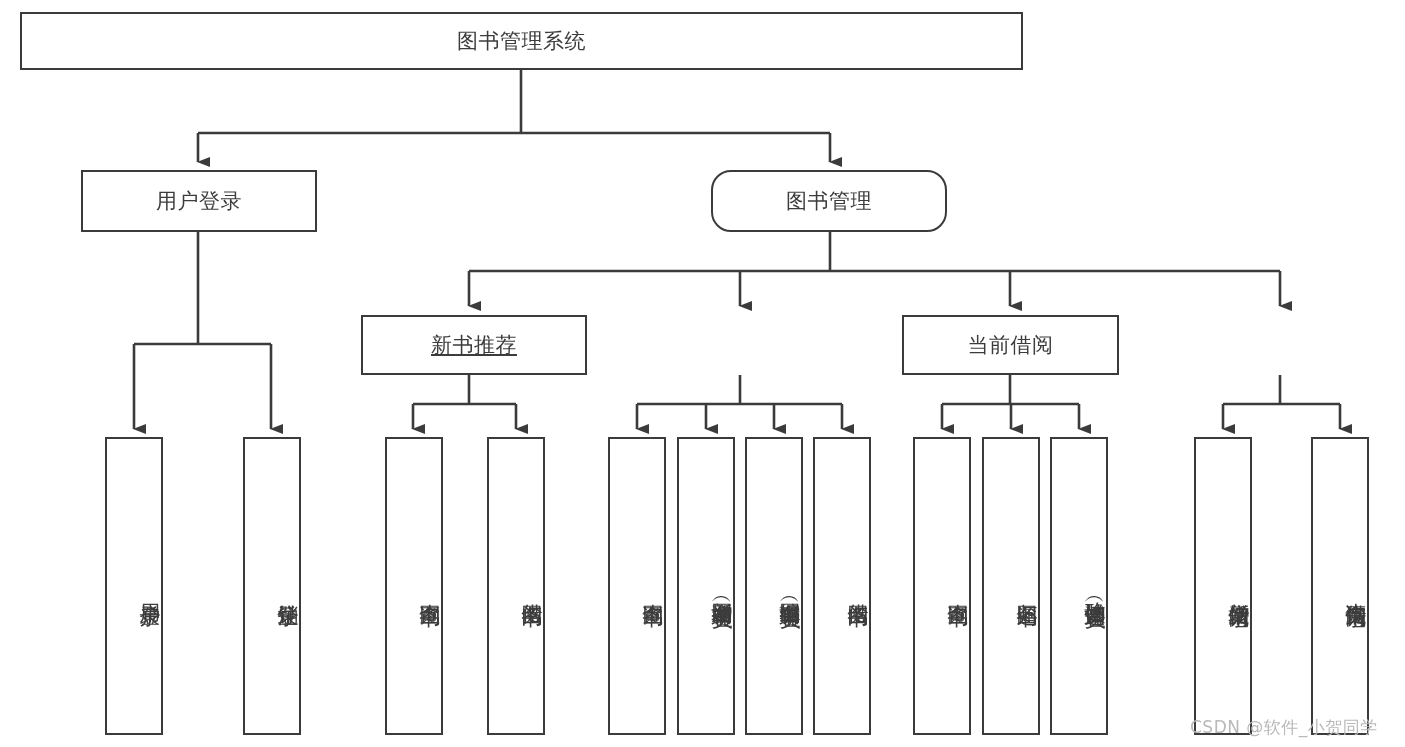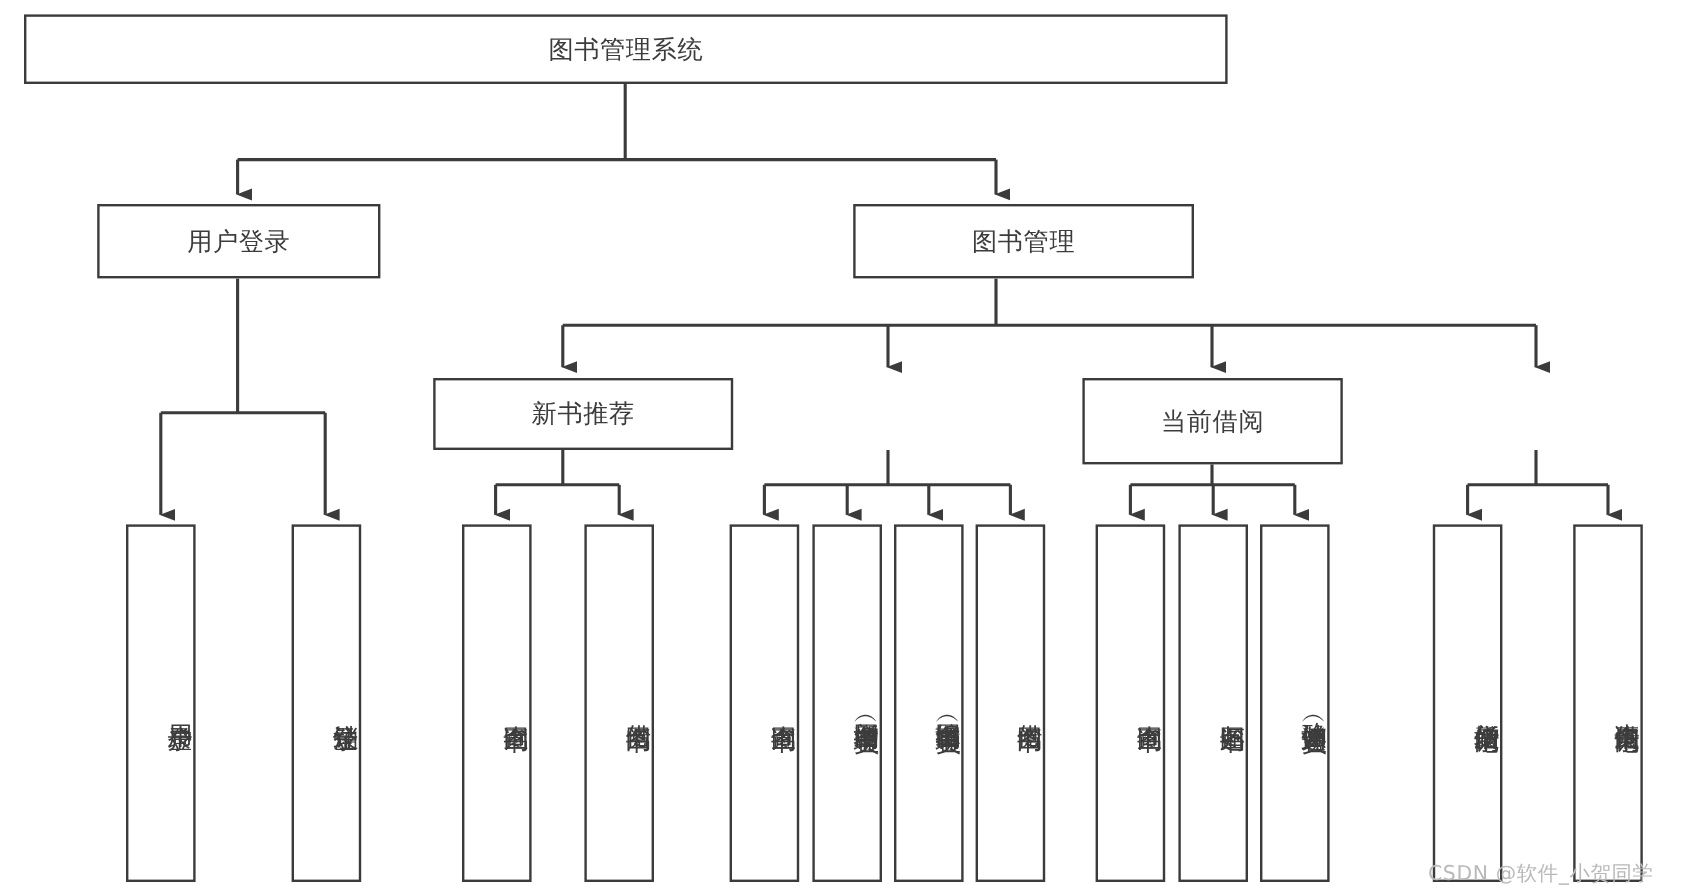--- a/index.html
+++ b/index.html
@@ -124,28 +124,28 @@
     </g>
   </svg>
 
   <div class="node horiz root-node" style="left:20px; top:12px; width:1003px; height:58px;">
     <span>图书管理系统</span>
   </div>
 
   <div class="node horiz" style="left:81px; top:170px; width:236px; height:62px;">
     <span>用户登录</span>
   </div>
-  <div class="node horiz" style="left:711px; top:170px; width:284px; height:62px;">
+  <div class="node horiz" style="left:711px; top:170px; width:236px; height:62px;border-radius:20px;">
     <span>图书管理</span>
   </div>
 
-  <div class="node horiz" style="left:361px; top:315px; width:250px; height:60px;">
+  <div class="node horiz" style="left:361px; top:315px; width:226px; height:60px;text-decoration:underline;">
     <span>新书推荐</span>
   </div>
-  <div class="node horiz" style="left:902px; top:315px; width:217px; height:72px;">
+  <div class="node horiz" style="left:902px; top:315px; width:217px; height:60px;">
     <span>当前借阅</span>
   </div>
 
   <div class="node vert" style="left:105px; top:437px; width:58px; height:298px;">
     <span class="vlabel">用户登录</span>
   </div>
   <div class="node vert" style="left:243px; top:437px; width:58px; height:298px;">
     <span class="vlabel">注销登录</span>
   </div>
 

